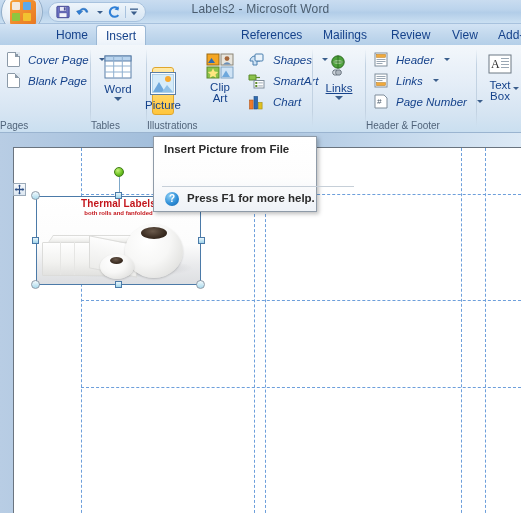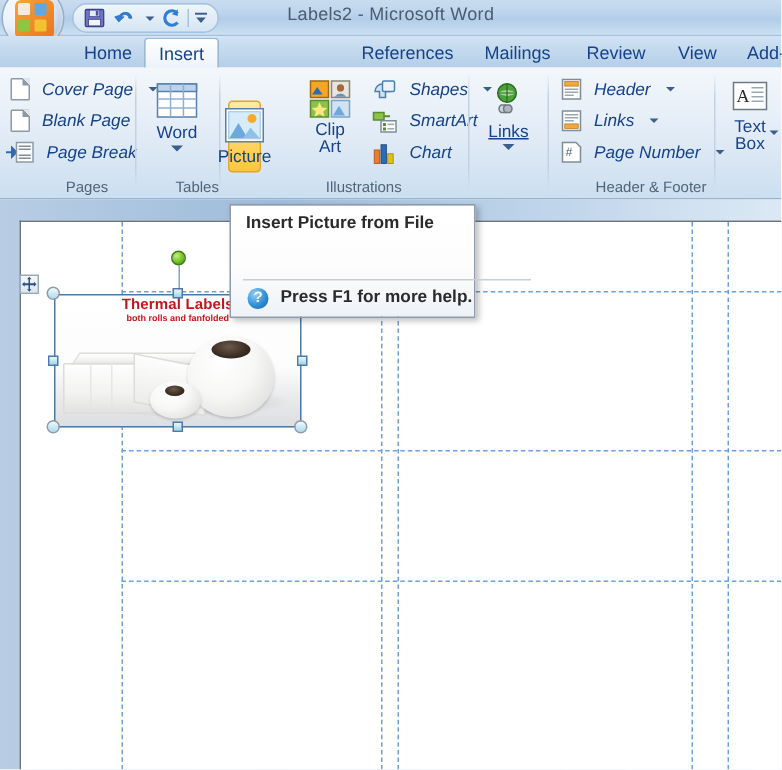--- a/index.html
+++ b/index.html
@@ -68,21 +68,21 @@
 
   
   #ribbon {
     position:absolute; left:0; top:45px; width:521px; height:88px;
     background: linear-gradient(to bottom,#f3f7fb 0%,#e4edf7 45%,#d5e4f2 80%,#cadff0 100%);
     border-bottom:1px solid #9ab4d0;
   }
   .rgroup { position:absolute; top:0; height:88px; }
   .rgroup .glabel {
     position:absolute; bottom:2px; left:0; width:100%;
-    text-align:center; font-size:10px; color:#51647a;margin-left:13px;
+    text-align:left; font-size:10px; color:#51647a;
   }
   .gdiv {
     position:absolute; top:4px; width:1px; height:78px;
     background: linear-gradient(to bottom, rgba(255,255,255,0) 0%, #c2d2e2 20%, #c2d2e2 80%, rgba(255,255,255,0) 100%);
   }
 
   .small-btn {
     position:absolute; height:19px; display:flex; align-items:center; gap:8px;
     padding:0 3px; font-size:11.5px; color:#15428b; white-space:nowrap;
     border-radius:2px;
@@ -266,35 +266,20 @@
 
   <div class="rgroup" style="left:0px; width:90px;">
     <div class="small-btn" style="left:4px; top:5px;">
       <span class="ico doc-ico"></span>
       <span>Cover Page</span>
       <span class="caret"></span>
     </div>
     <div class="small-btn" style="left:4px; top:26px;">
       <span class="ico doc-ico"></span>
       <span>Blank Page</span>
-    </div>
-    <div class="small-btn" style="left:1px; top:47px;">
-      <span class="ico" style="width:19px;height:15px;">
-        <svg width="19" height="15" viewBox="0 0 19 15">
-          <path d="M0 7.5 L6 7.5 M4 4.5 L7 7.5 L4 10.5 Z" stroke="#2f6bb0" fill="#2f6bb0" stroke-width="1.3"></path>
-          <rect x="7" y="1" width="11" height="13" fill="#fff" stroke="#8c9aa8"></rect>
-          <g fill="#7f8d9b">
-              <rect x="8.5" y="3" width="8" height="1"></rect>
-              <rect x="8.5" y="5" width="8" height="1"></rect>
-            <rect x="8.5" y="9" width="8" height="1"></rect>
-              <rect x="8.5" y="11" width="8" height="1"></rect>
-            </g>
-        </svg>
-      </span>
-      <span>Page Break</span>
     </div>
     <div class="glabel">Pages</div>
   </div>
   <div class="gdiv" style="left:90px;"></div>
 
   <div class="rgroup" style="left:91px; width:55px;">
     <div class="big-btn" style="left:4px; top:6px; width:46px;">
       <span class="ico" style="width:32px;height:28px;">
         <svg width="32" height="28" viewBox="0 0 32 28">
           <rect x="3" y="2" width="26" height="22" fill="#fff" stroke="#5a7fa8"></rect>

